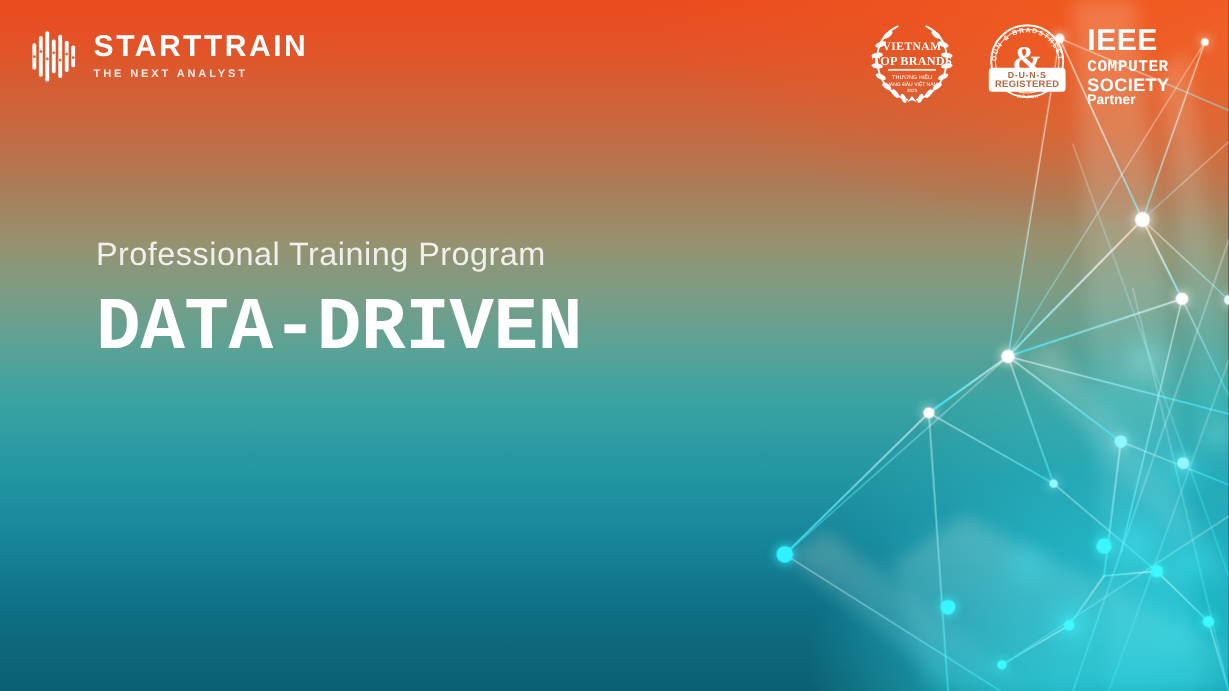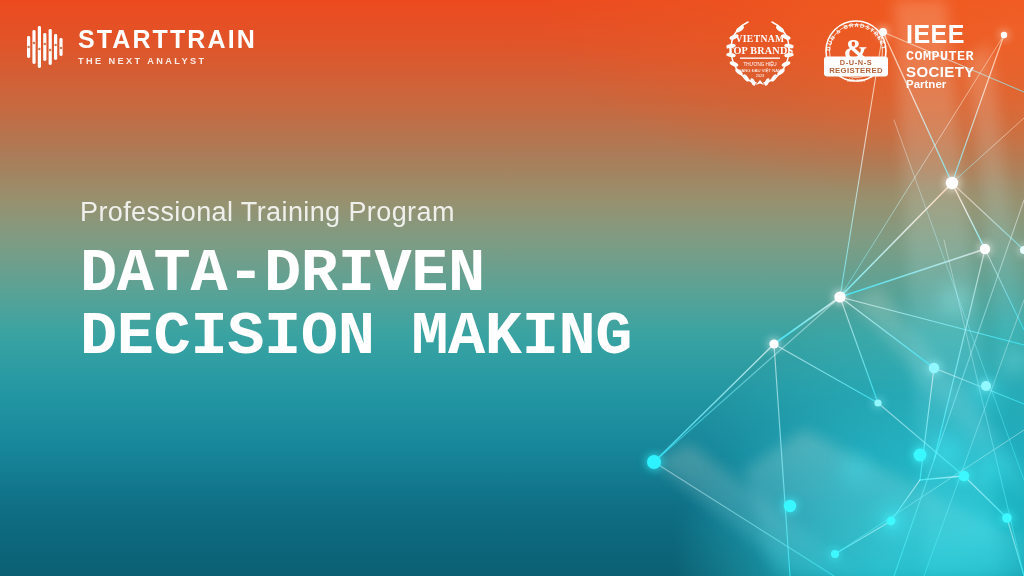--- a/index.html
+++ b/index.html
@@ -352,17 +352,16 @@
       <div class="ieee-2">COMPUTER</div>
       <div class="ieee-3">SOCIETY</div>
       <div class="ieee-4">Partner</div>
     </div>
   </div>
 
   <div class="copy">
     <p class="eyebrow">Professional Training Program</p>
     <h1 class="headline">
       <span class="l1">DATA-DRIVEN</span>
-      <span class="l2">DECISION MAKING</span>
     </h1>
   </div>
 
 </div>
 
 </body></html>

